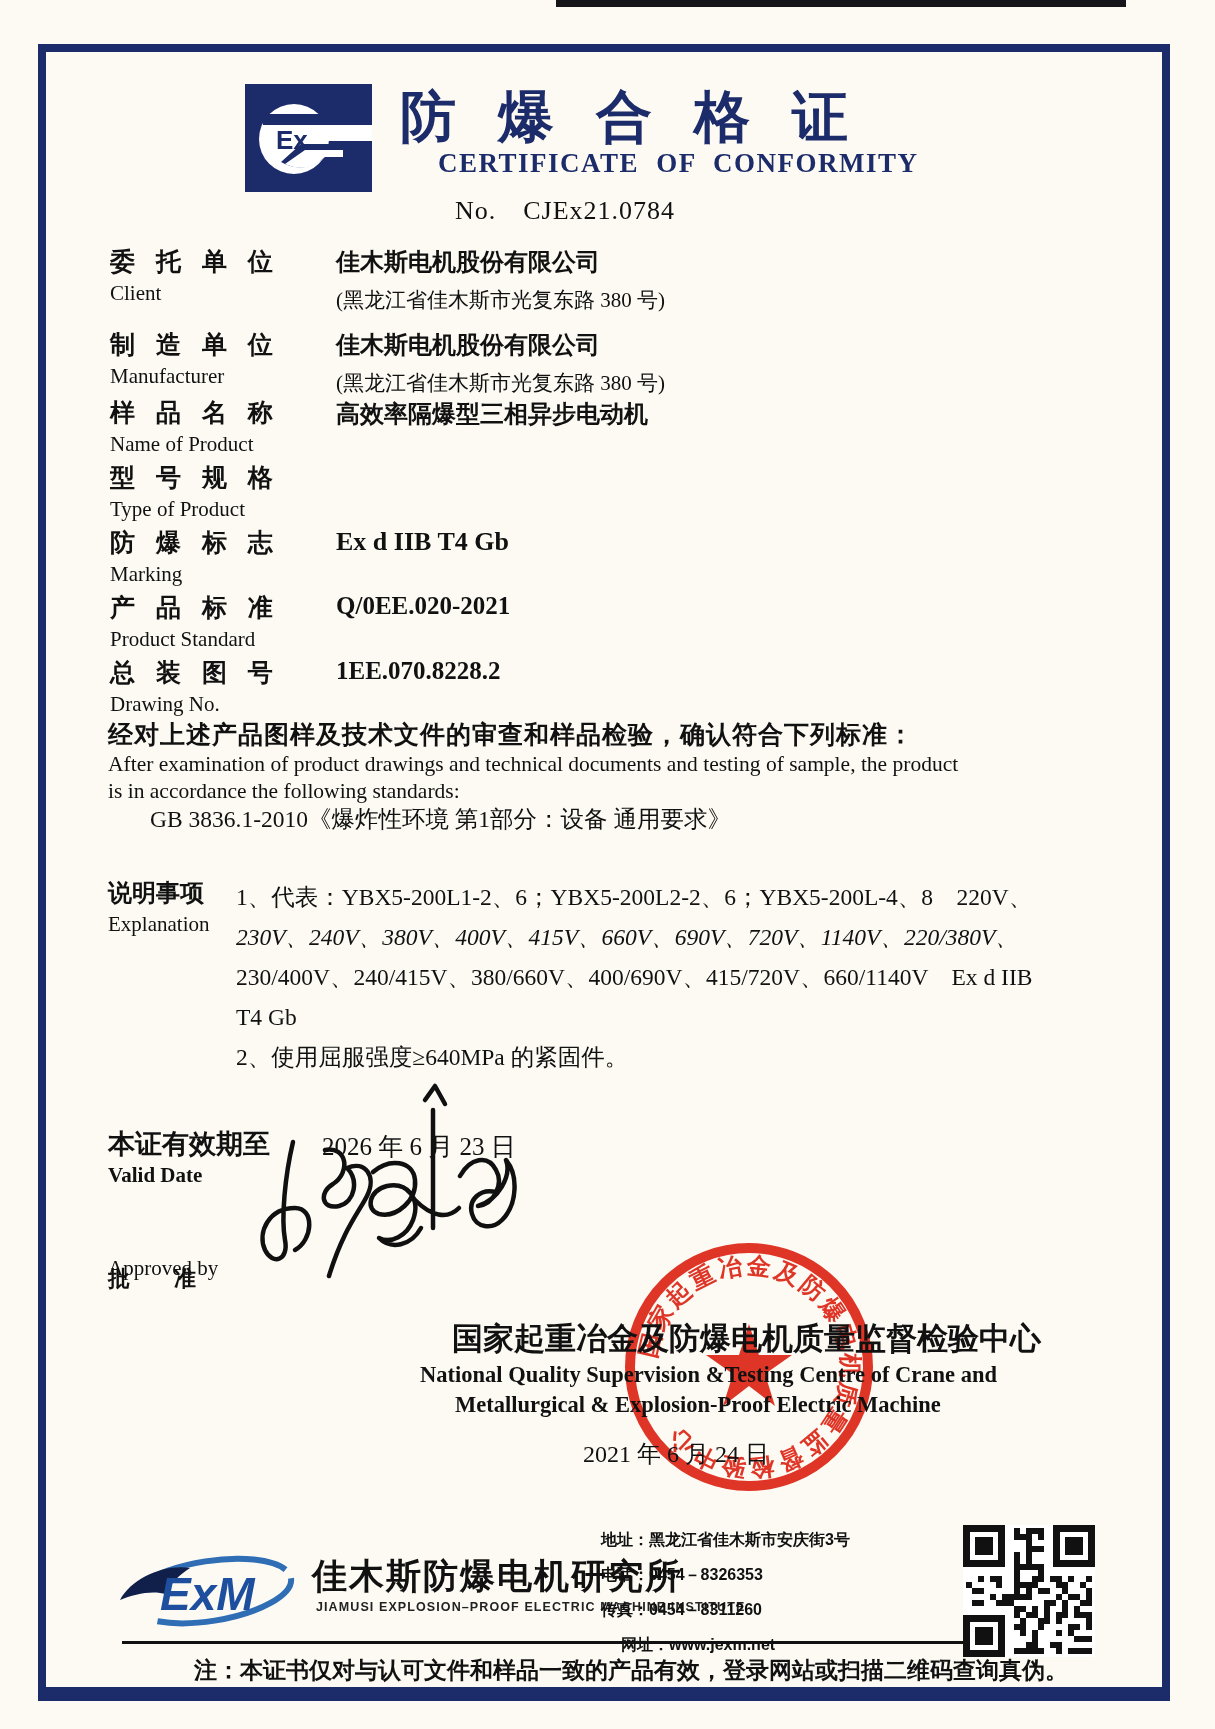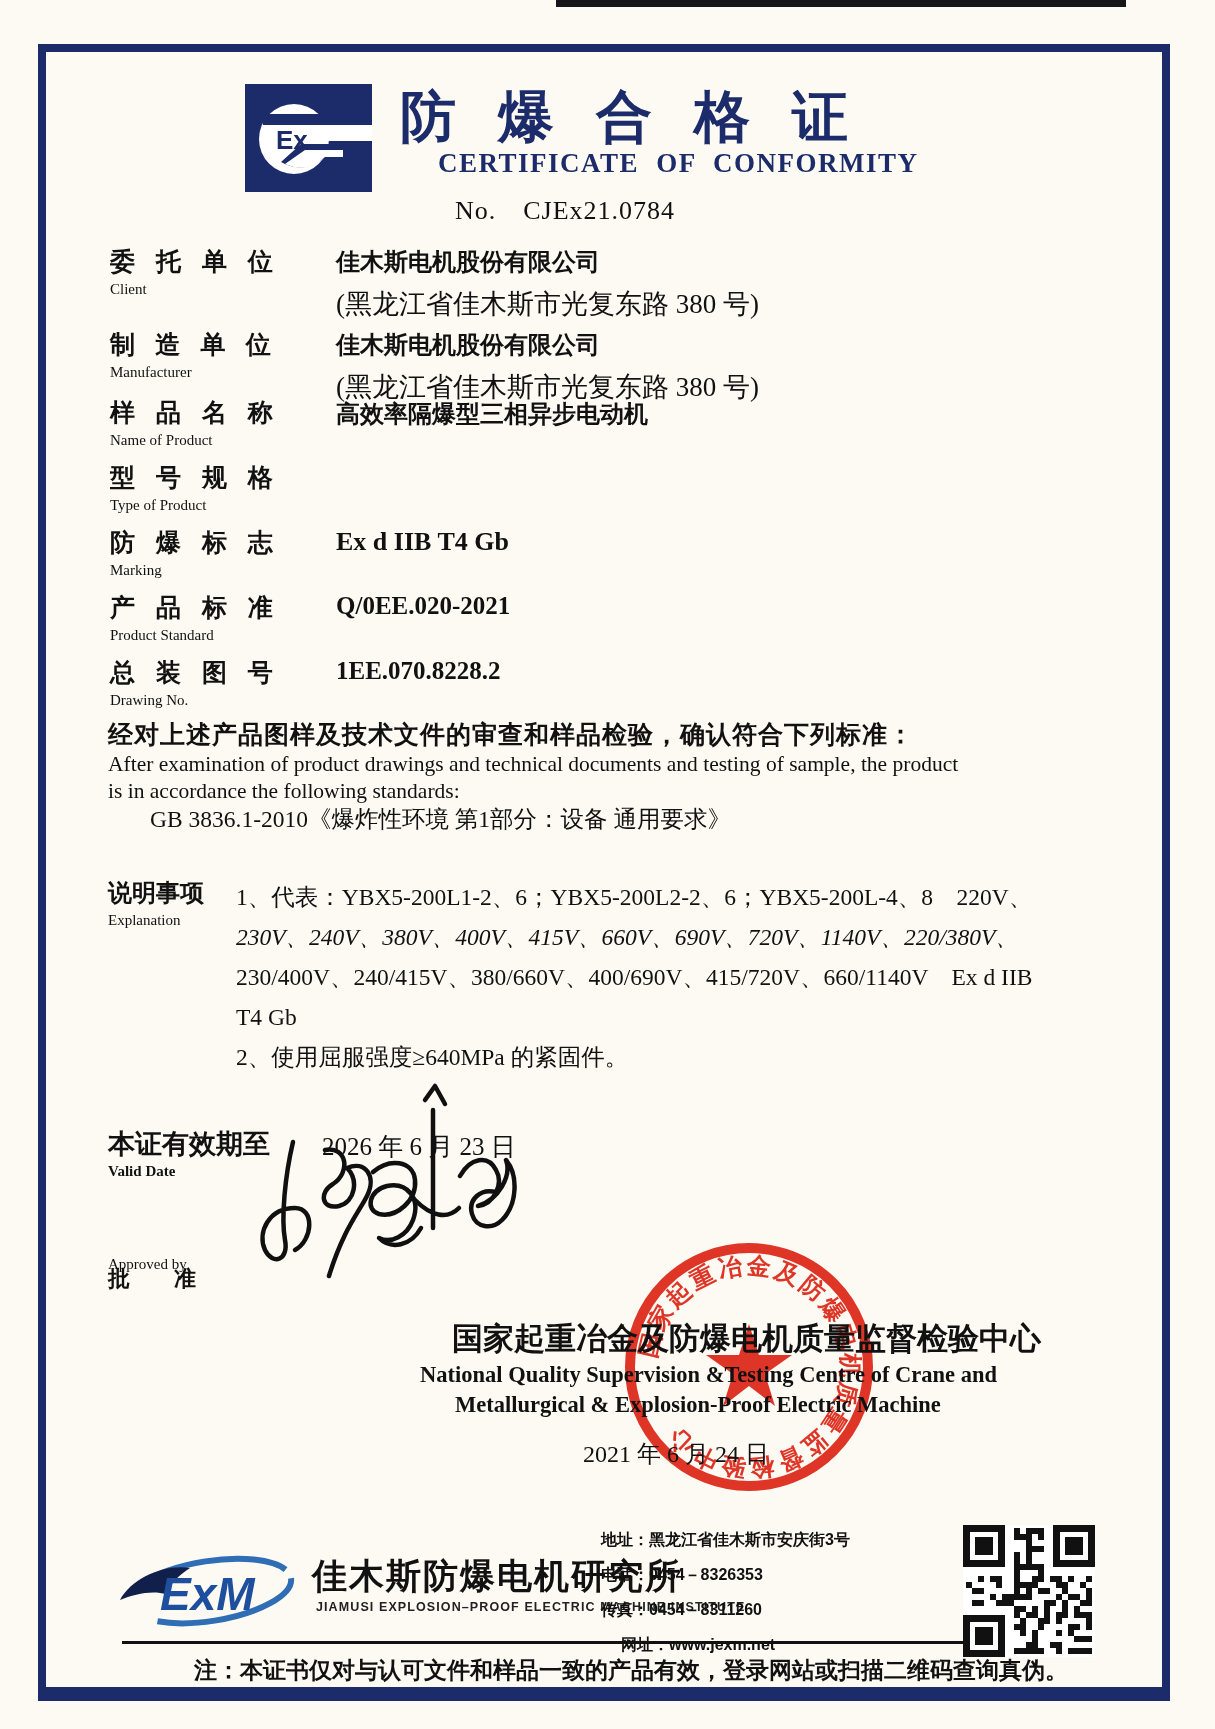--- a/index.html
+++ b/index.html
@@ -8,23 +8,23 @@
         font-family:"Liberation Serif",serif;color:#111;}
   .frame{position:absolute;left:38px;top:44px;width:1132px;height:1657px;box-sizing:border-box;
          border:8px solid #1c2b69;border-bottom-width:14px;}
   .scan-artifact{position:absolute;left:556px;top:0;width:570px;height:7px;background:#15151a;}
   .abs{position:absolute;}
   .hei{font-family:"Liberation Sans",sans-serif;}
   .title-cn{font-size:56px;font-weight:bold;letter-spacing:14px;color:#1c2b69;white-space:nowrap;}
   .title-en{font-size:27px;font-weight:bold;letter-spacing:1.5px;word-spacing:9px;color:#1c2b69;white-space:nowrap;}
   .cert-no{font-size:26px;letter-spacing:1px;white-space:nowrap;}
   .f-label-cn{font-size:25px;font-weight:bold;letter-spacing:7px;white-space:nowrap;}
-  .f-label-en{font-size:15px;white-space:nowrap;}
+  .f-label-en{font-size:21px;white-space:nowrap;}
   .f-value{font-size:24px;font-weight:bold;white-space:nowrap;}
-  .f-value2{font-size:27px;white-space:nowrap;text-align:center;}
+  .f-value2{font-size:21px;white-space:nowrap;text-align:center;}
   .stmt-cn{font-size:25px;font-weight:bold;letter-spacing:1px;white-space:nowrap;}
   .stmt-en{font-size:21.5px;white-space:nowrap;}
   .std-line{font-size:23.5px;white-space:nowrap;}
   .exp-line{font-size:23.5px;line-height:40px;white-space:nowrap;}
   .sig-svg path{fill:none;stroke:#101010;stroke-width:4.5;stroke-linecap:round;stroke-linejoin:round;}
   .auth-cn{font-size:31px;font-weight:bold;white-space:nowrap;}
   .auth-en{font-size:22.5px;font-weight:bold;white-space:nowrap;}
   .issue-date{font-size:24px;white-space:nowrap;}
   .inst-cn{font-size:35px;font-weight:bold;letter-spacing:2px;white-space:nowrap;}
   .inst-en{font-size:12.5px;font-weight:bold;letter-spacing:1.1px;color:#222;white-space:nowrap;}
@@ -58,21 +58,21 @@
   <div class="abs title-en" style="left:438px;top:148px;">CERTIFICATE OF CONFORMITY</div>
   <div class="abs cert-no" style="left:455px;top:196px;">
     <span>No.</span> <span>CJEx21.0784</span>
   </div>
 
   <div class="abs f-label-cn hei" style="left:110px;top:245px;">委 托 单 位</div>
   <div class="abs f-label-en" style="left:110px;top:281px;">Client</div>
   <div class="abs f-value" style="left:336px;top:246px;">佳木斯电机股份有限公司</div>
   <div class="abs f-value2" style="left:336px;top:286px;">(黑龙江省佳木斯市光复东路 380 号)</div>
 
-  <div class="abs f-label-cn hei" style="left:110px;top:328px;font-family:Liberation Serif, serif;">制 造 单 位</div>
+  <div class="abs f-label-cn hei" style="left:110px;top:328px;">制 造 单 位</div>
   <div class="abs f-label-en" style="left:110px;top:364px;">Manufacturer</div>
   <div class="abs f-value" style="left:336px;top:329px;">佳木斯电机股份有限公司</div>
   <div class="abs f-value2" style="left:336px;top:369px;">(黑龙江省佳木斯市光复东路 380 号)</div>
 
   <div class="abs f-label-cn hei" style="left:110px;top:396px;">样 品 名 称</div>
   <div class="abs f-label-en" style="left:110px;top:432px;">Name of Product</div>
   <div class="abs f-value" style="left:336px;top:398px;">高效率隔爆型三相异步电动机</div>
 
   <div class="abs f-label-cn hei" style="left:110px;top:461px;">型 号 规 格</div>
   <div class="abs f-label-en" style="left:110px;top:497px;">Type of Product</div>

